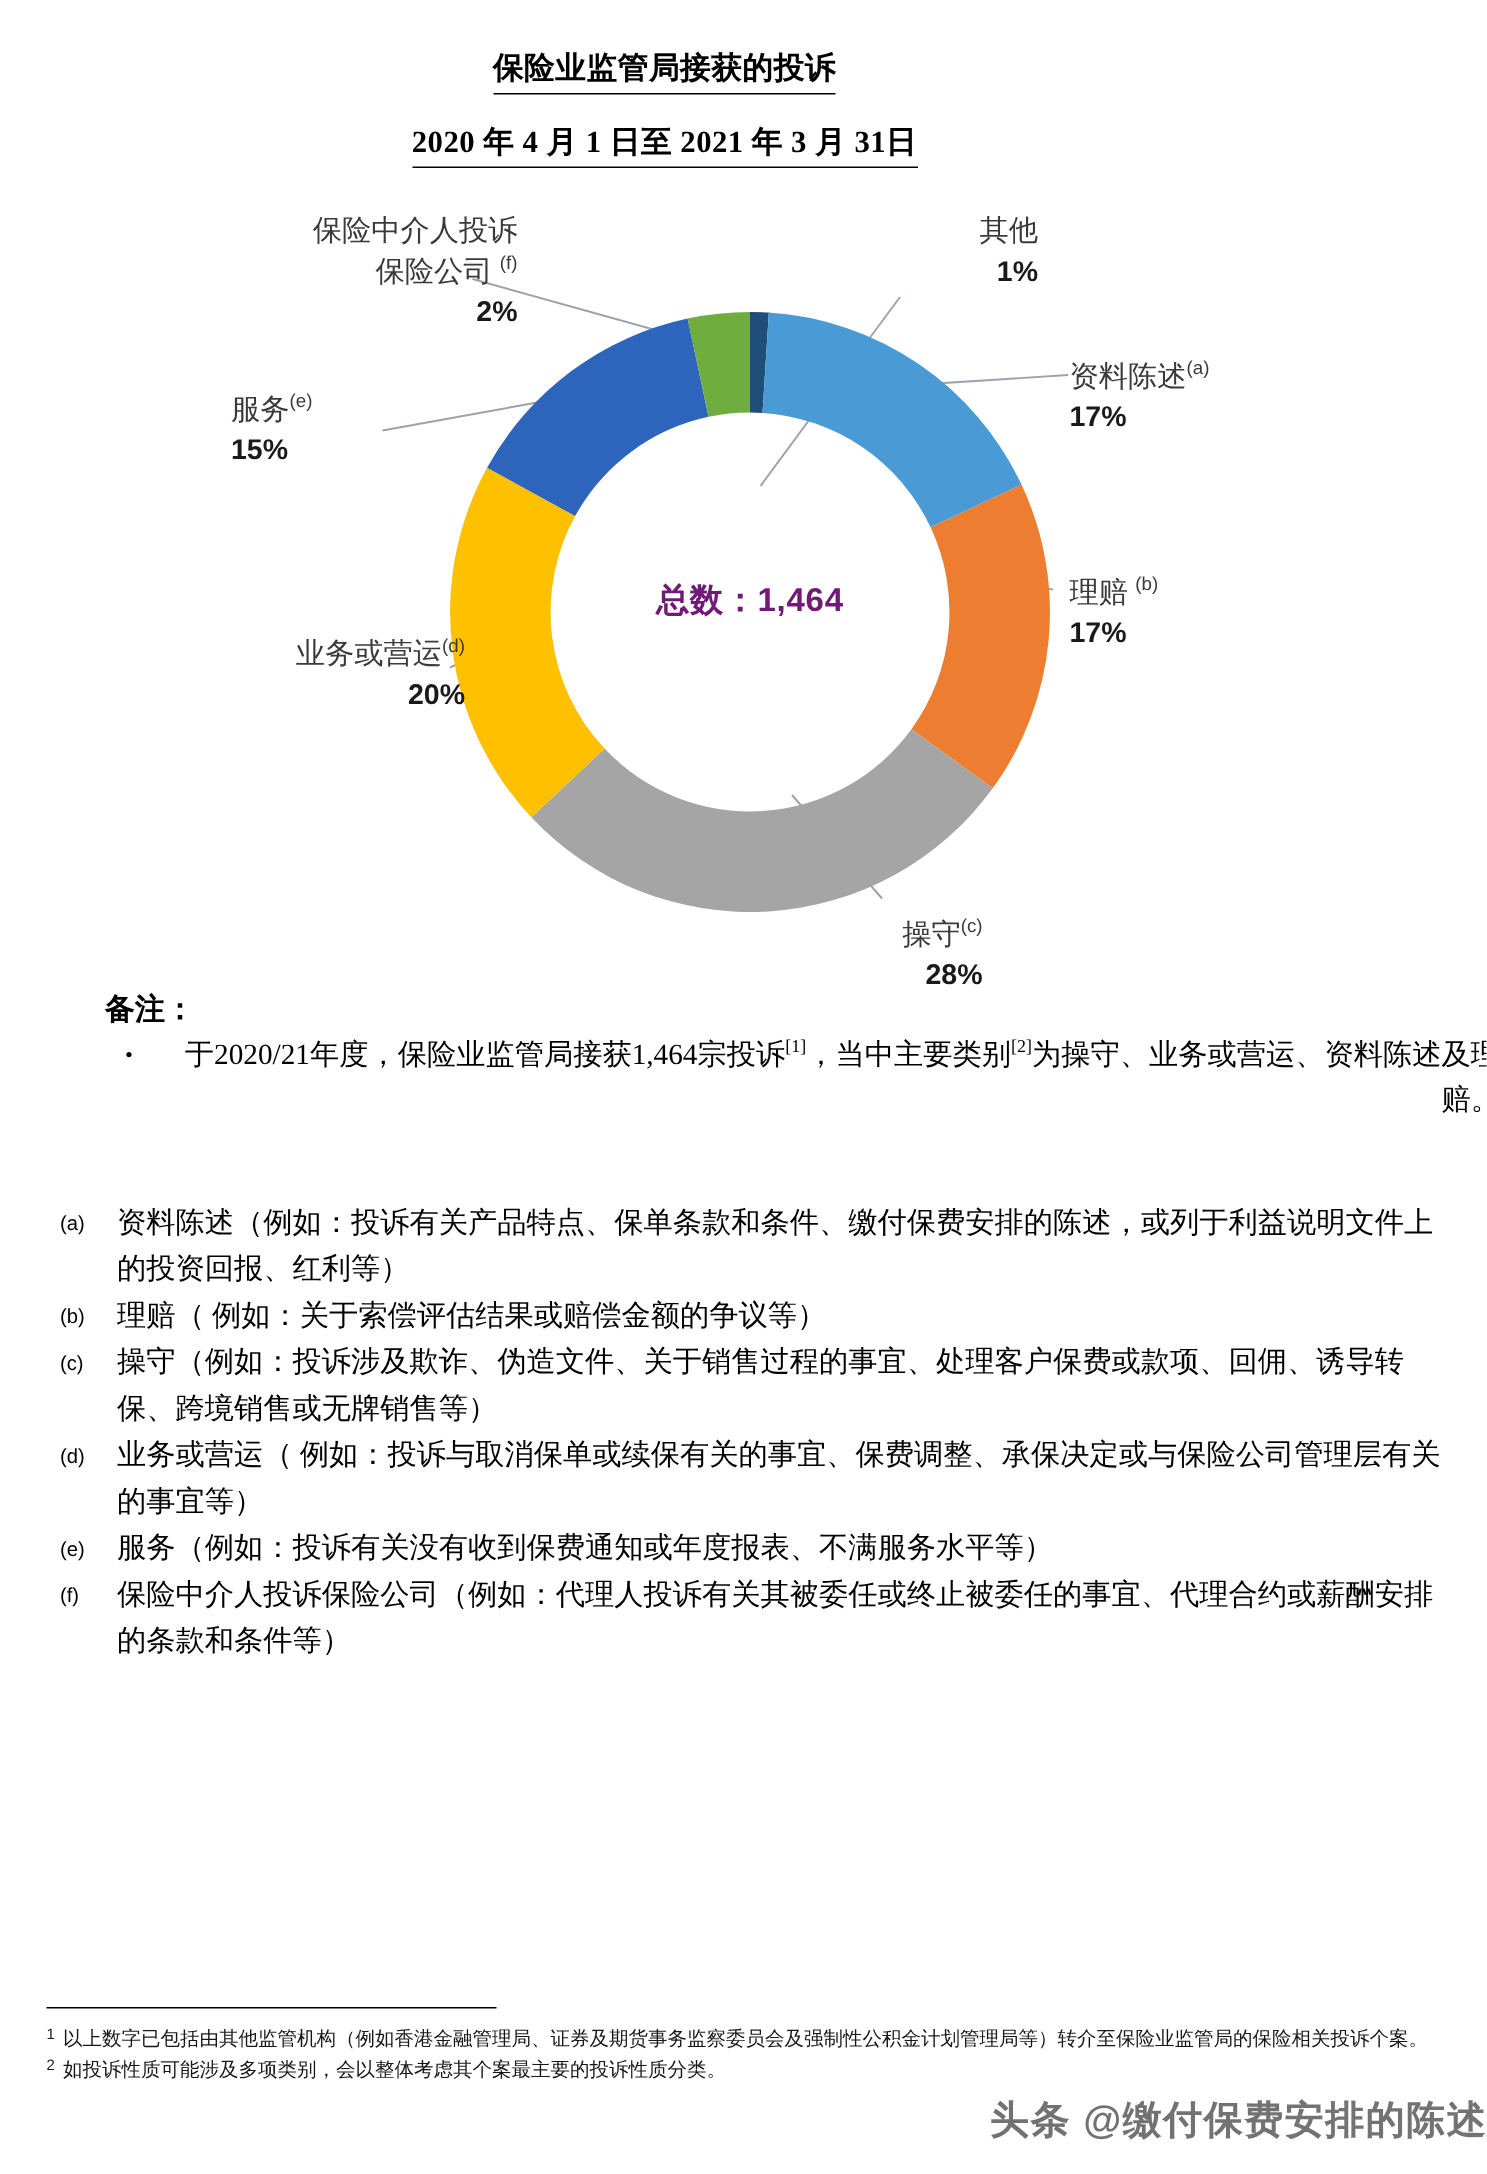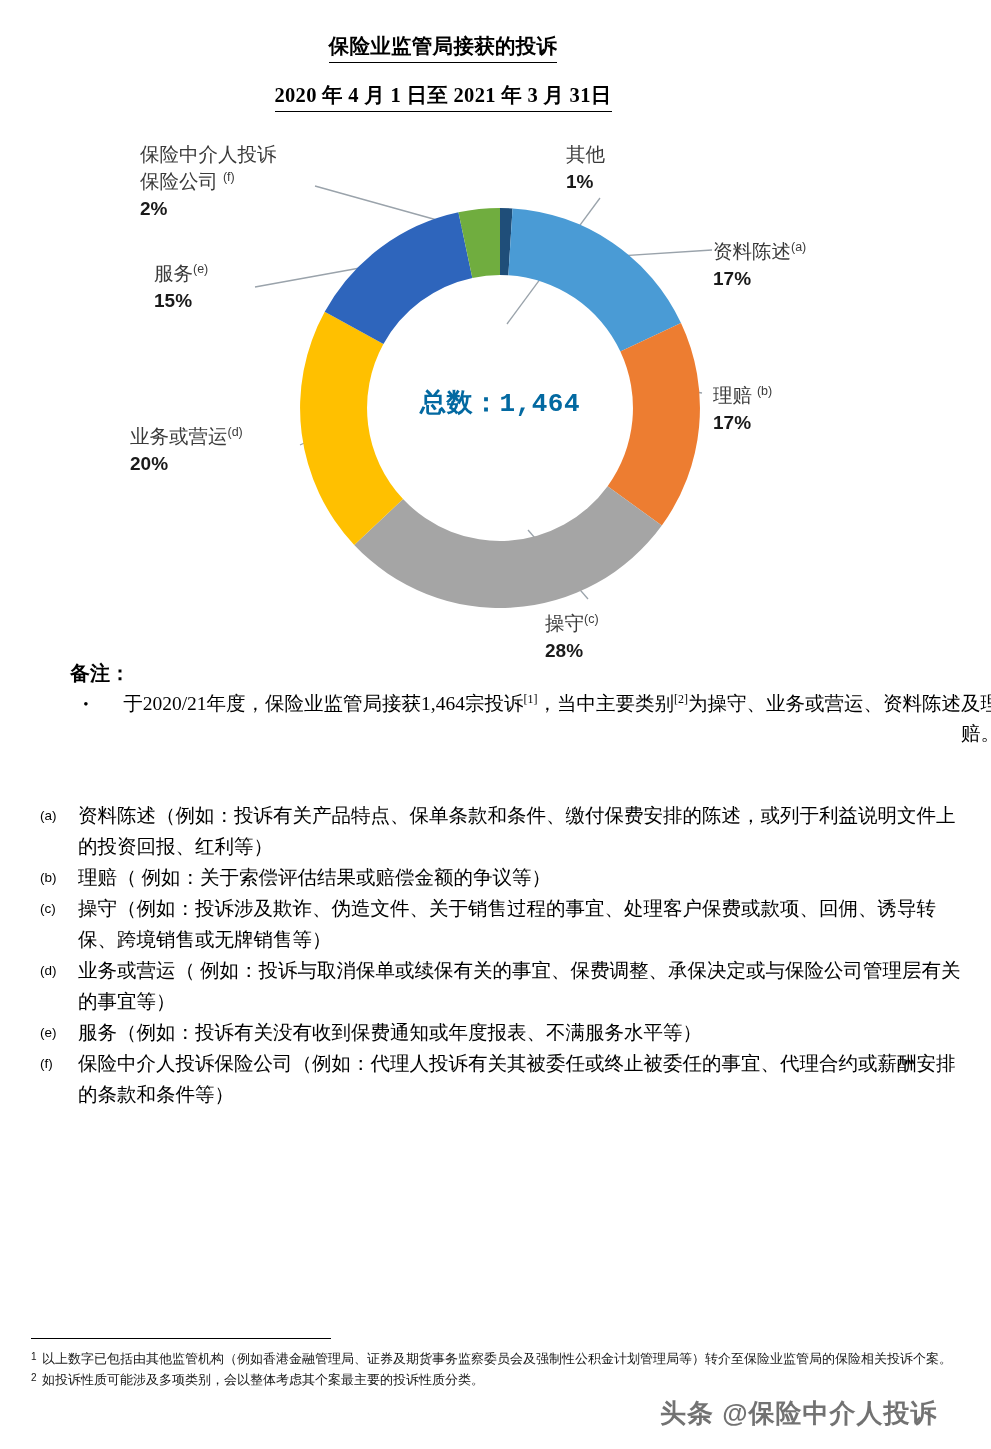--- a/index.html
+++ b/index.html
@@ -54,24 +54,24 @@
     height: 430px;
   }
   .donut-wrap svg { display: block; }
 
   .center-label {
     position: absolute;
     left: 285px;
     top: 275px;
     width: 430px;
     text-align: center;
-    font-family: Liberation Mono, monospace;
-    font-size: 26px;
-    font-weight: bold;
-    color: #0369a1;
+    font-family: Liberation Sans, sans-serif;
+    font-size: 22px;
+    font-weight: bold;
+    color: #701a75;
     letter-spacing: 0.5px;
   }
 
   
   .callout {
     position: absolute;
     font-family: "Liberation Serif", "DejaVu Serif", serif;
     font-size: 19.5px;
     color: #3a3a3a;
     line-height: 27px;
@@ -84,21 +84,21 @@
     color: #1a1a1a;
     display: block;
   }
   .callout sup {
     font-size: 12.5px;
     font-family: "Liberation Sans", "DejaVu Sans", sans-serif;
     vertical-align: super;
     line-height: 0;
   }
   .c-name { display: block; }
-  .ta-c { text-align: left; }
+  .ta-c { text-align: right; }
   .ta-l { text-align: left; }
 
   .leader-svg {
     position: absolute;
     left: 0; top: 0;
     width: 991px; height: 545px;
     pointer-events: none;
   }
 
   
@@ -243,21 +243,21 @@
 
         <path fill="#2E65BC" d="M -175.28,-96.13 A 200,200 0 0,1 -41.58,-195.63 L -27.65,-130.09 A 133,133 0 0,0 -116.56,-63.93 Z"></path>
 
         <path fill="#70AD3F" d="M -41.58,-195.63 A 200,200 0 0,1 0,-200 L 0,-133 A 133,133 0 0,0 -27.65,-130.09 Z"></path>
       </g>
     </svg>
   </div>
 
   <div class="center-label">总数：1,464</div>
 
-  <div class="callout ta-c" style="left:566px; top:31px; width:98px;">
+  <div class="callout ta-c" style="left:594px; top:31px; width:98px;">
     <span class="c-name">其他</span>
     <span class="pct">1%</span>
   </div>
 
   <div class="callout ta-l" style="left:713px; top:128px; width:230px;">
     <span class="c-name"><span>资料陈述</span><sup>(a)</sup></span>
     <span class="pct">17%</span>
   </div>
 
   <div class="callout ta-l" style="left:713px; top:272px; width:180px;">
@@ -329,13 +329,13 @@
   <div class="fn-row">
     <div class="fn-mark">1</div>
     <div class="fn-text">以上数字已包括由其他监管机构（例如香港金融管理局、证券及期货事务监察委员会及强制性公积金计划管理局等）转介至保险业监管局的保险相关投诉个案。</div>
   </div>
   <div class="fn-row">
     <div class="fn-mark">2</div>
     <div class="fn-text">如投诉性质可能涉及多项类别，会以整体考虑其个案最主要的投诉性质分类。</div>
   </div>
 </div>
 
-<div class="watermark">头条 @保险中介人投诉</div>
+<div class="watermark">头条 @缴付保费安排的陈述</div>
 
 </body></html>

